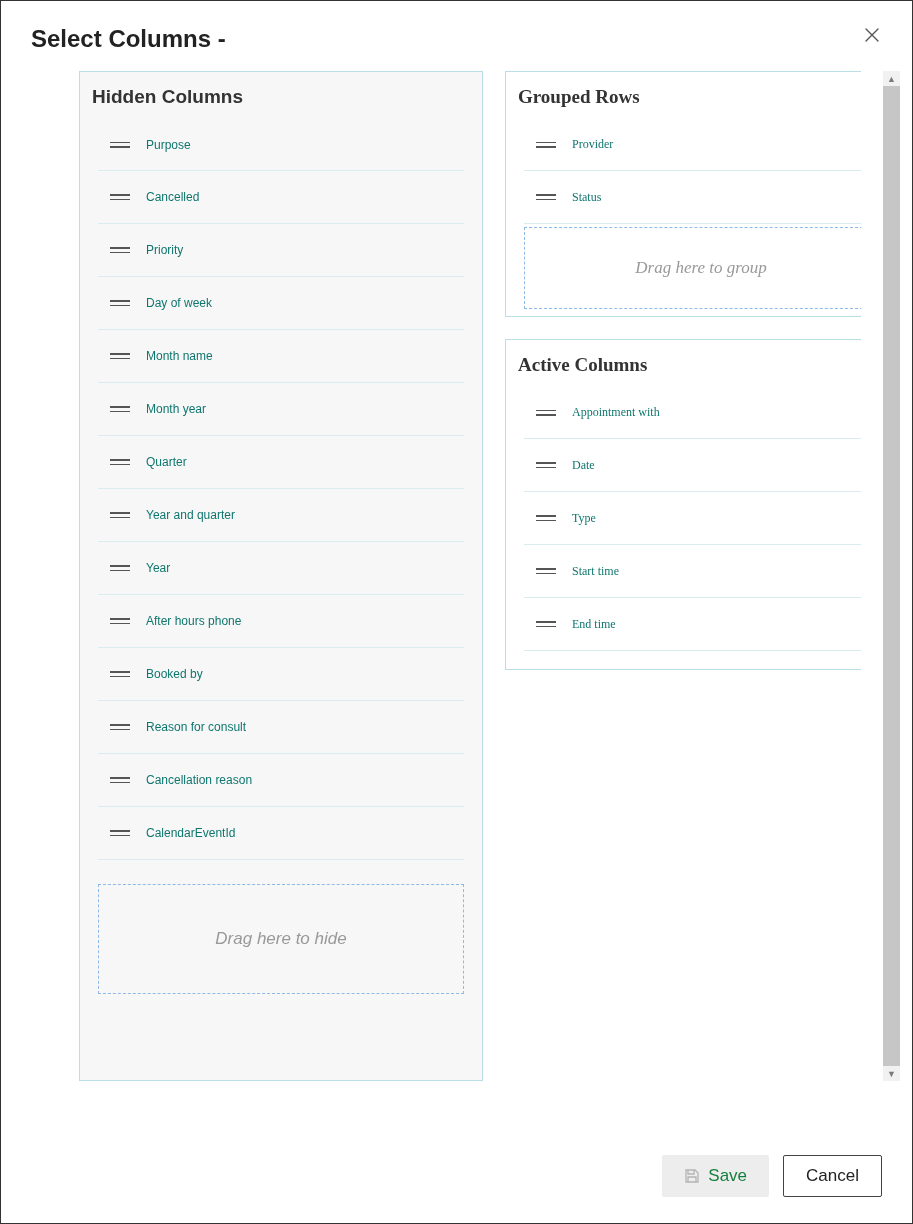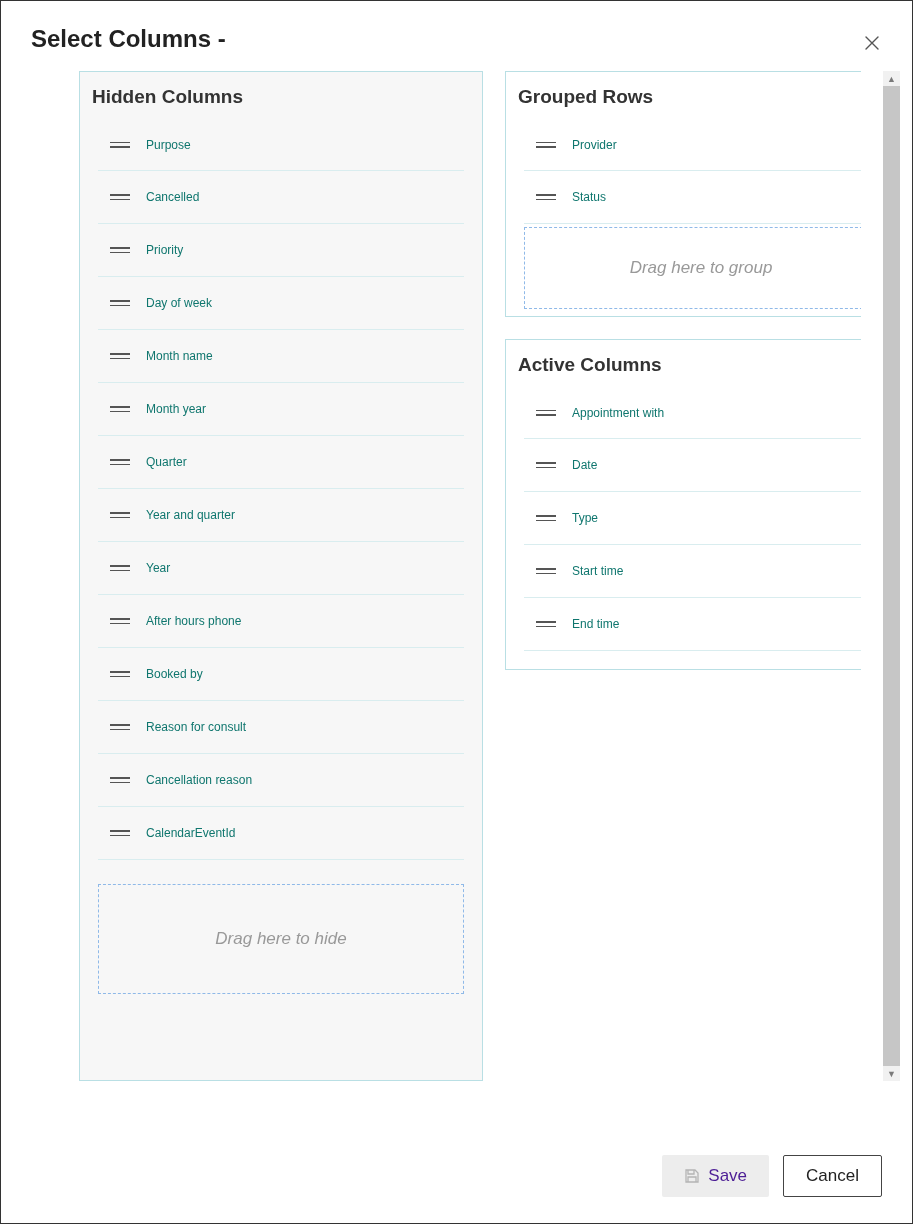--- a/index.html
+++ b/index.html
@@ -12,21 +12,21 @@
   .modal {
     width: 913px;
     height: 1224px;
     border: 1px solid #333;
     position: relative;
     background: #fff;
   }
   .modal-header {
     display: flex;
     justify-content: space-between;
-    align-items: flex-end;
+    align-items: flex-start;
     padding: 24px 30px 18px 30px;
   }
   .modal-title {
     font-size: 24px;
     font-weight: 600;
     color: #222;
   }
   .close-btn {
     cursor: pointer;
     width: 20px;
@@ -53,20 +53,21 @@
   .left-col {
     width: 404px;
     flex: 0 0 404px;
   }
   .right-col {
     width: 404px;
     flex: 0 0 404px;
     display:flex;
     flex-direction:column;
     gap:22px;
+    font-family:Liberation Serif, serif;
   }
   .panel {
     border: 1px solid #b9dfe4;
     background:#fff;
   }
   .panel.hidden-cols {
     background:#f7f7f7;
     height: 100%;
   }
   .panel-title {
@@ -199,21 +200,21 @@
     padding:0 22px;
     font-size:17px;
     border-radius:2px;
     display:flex;
     align-items:center;
     gap:8px;
     cursor:pointer;
   }
   .btn-save {
     background:#ededed;
-    color:#4c1d95;
+    color:#15803d;
     border:none;
     cursor:default;
   }
   .btn-cancel {
     background:#fff;
     border:1px solid #444;
     color:#222;
   }
   .save-icon {
     width:16px;height:16px;

